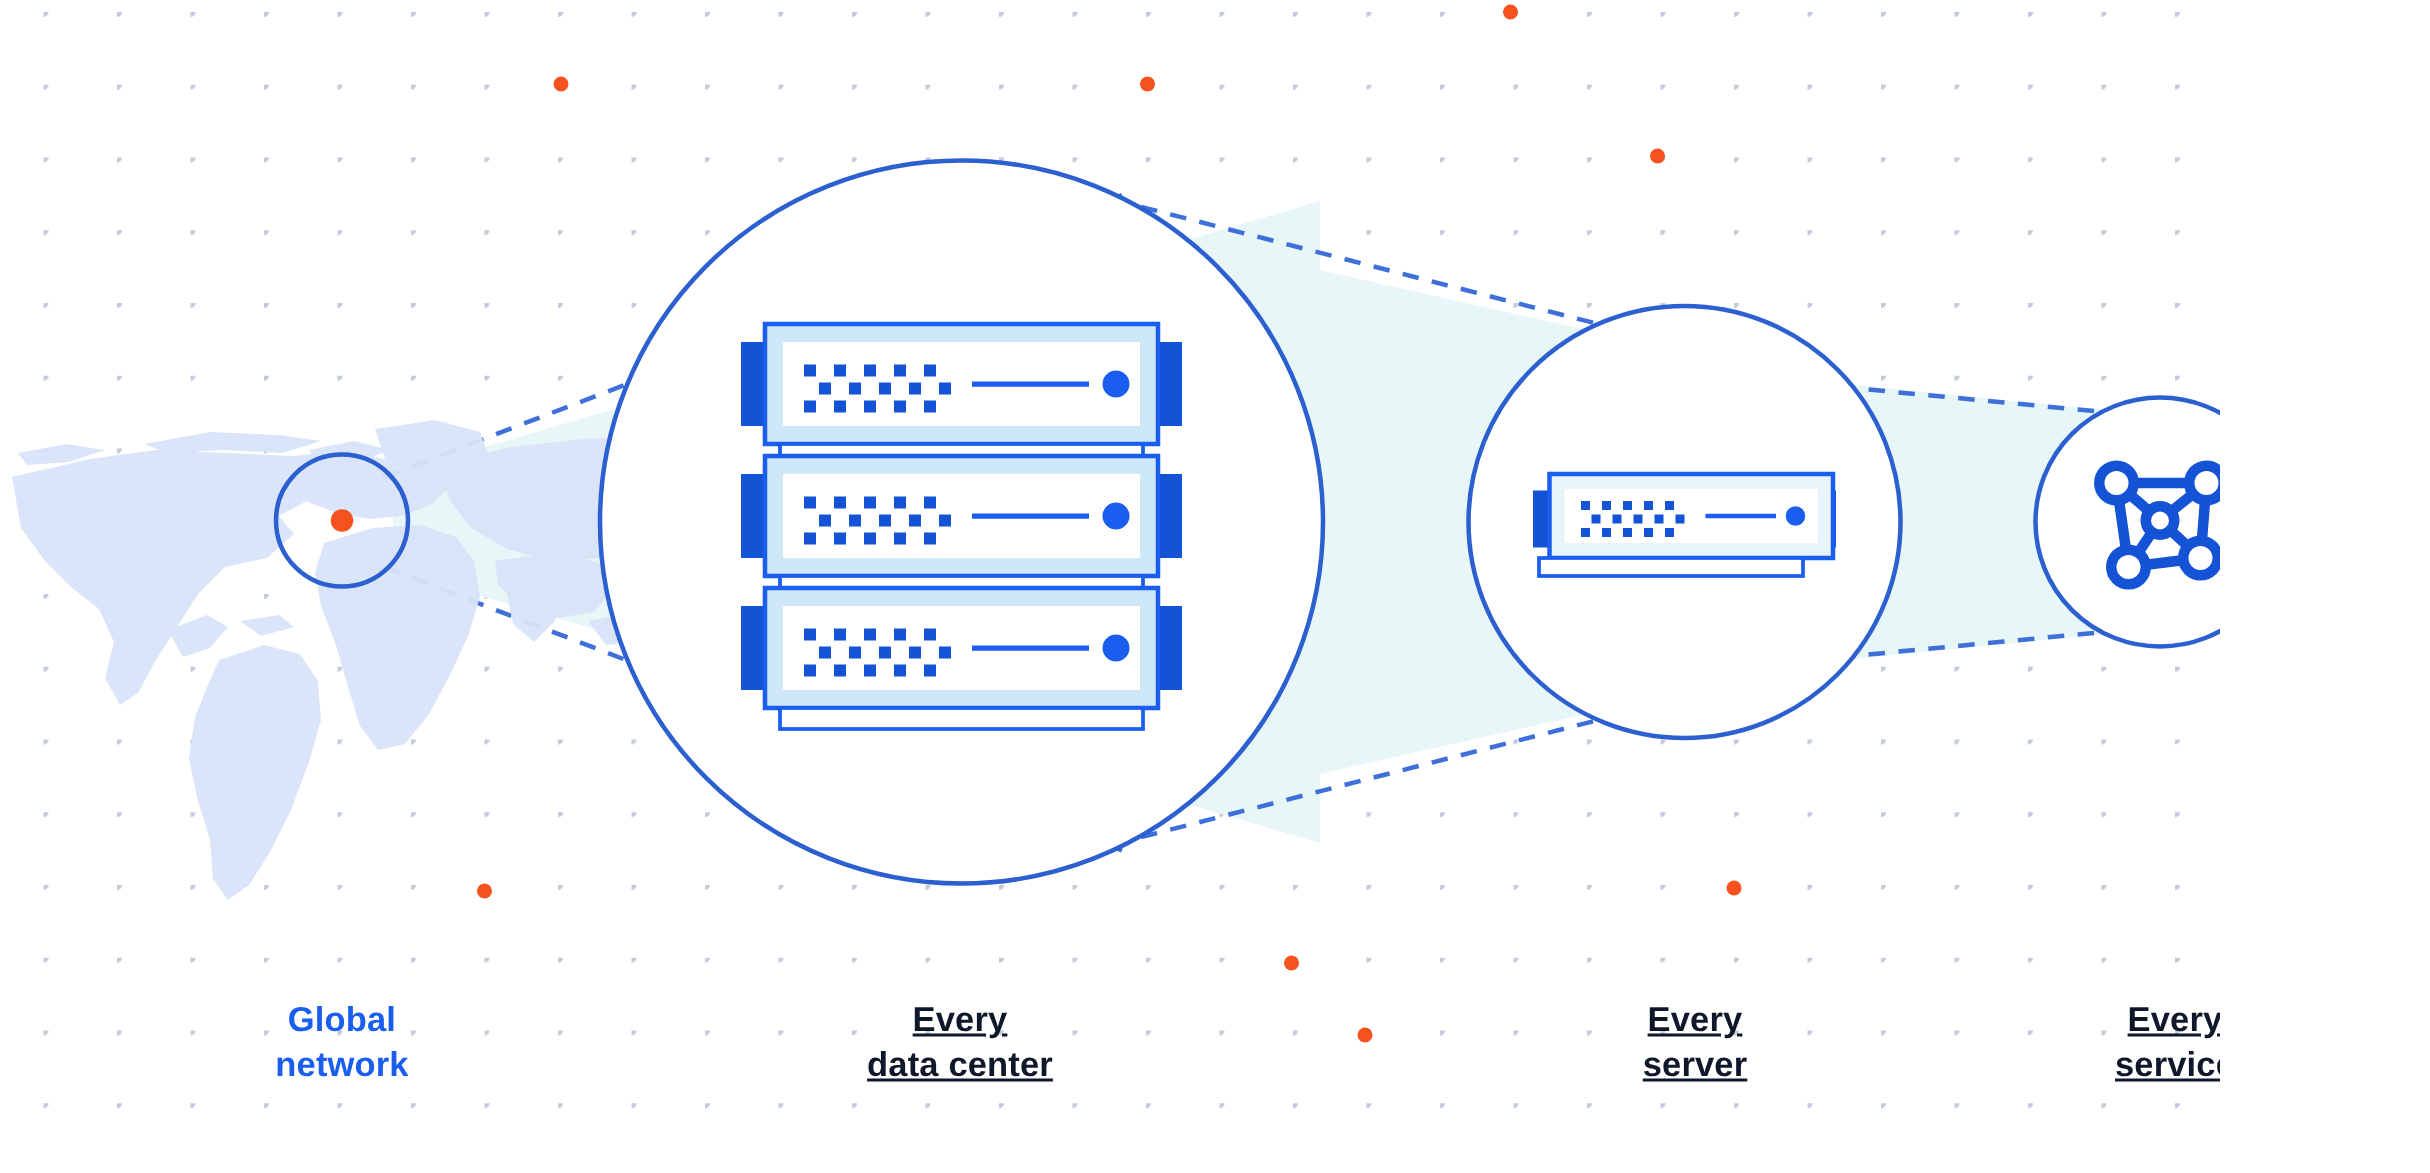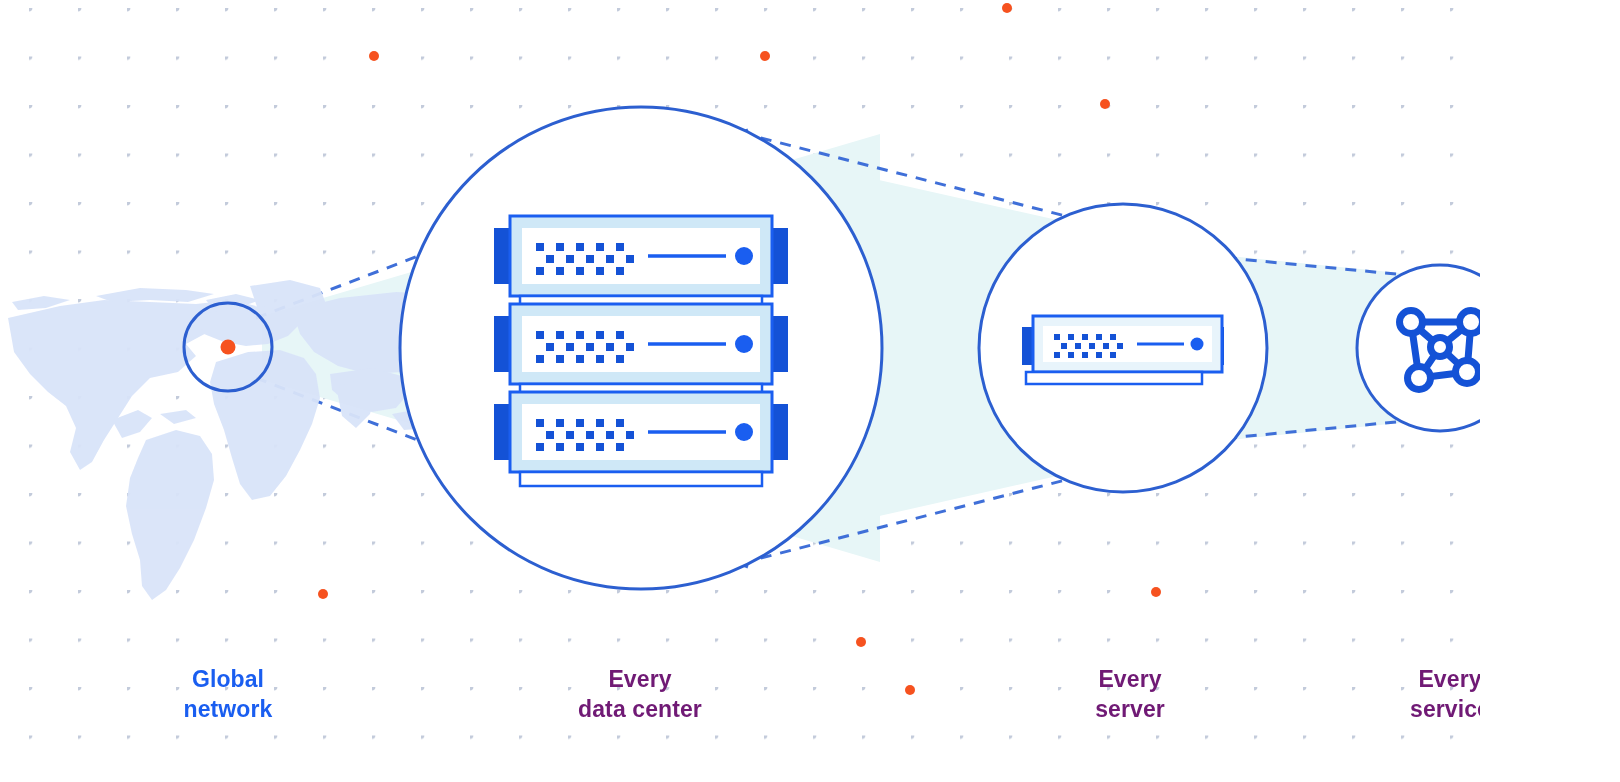--- a/index.html
+++ b/index.html
@@ -38,21 +38,22 @@
     line-height: 1.32;
     font-size: 23px;
     font-weight: 700;
     letter-spacing: 0.1px;
     white-space: pre-line;
   }
   .label-global {
     color: #1a5ef0;
   }
   .label-dark {
-    color: #701a75;
+    color: #0f172a;
+    text-decoration: underline;
   }
   #lbl-global { left: 128px; top: 664px; width: 200px; }
   #lbl-dc     { left: 540px; top: 664px; width: 200px; }
   #lbl-server { left: 1030px; top: 664px; width: 200px; }
   #lbl-service{ left: 1350px; top: 664px; width: 200px; }
 </style>
 </head>
 <body>
 
 <div id="stage">

